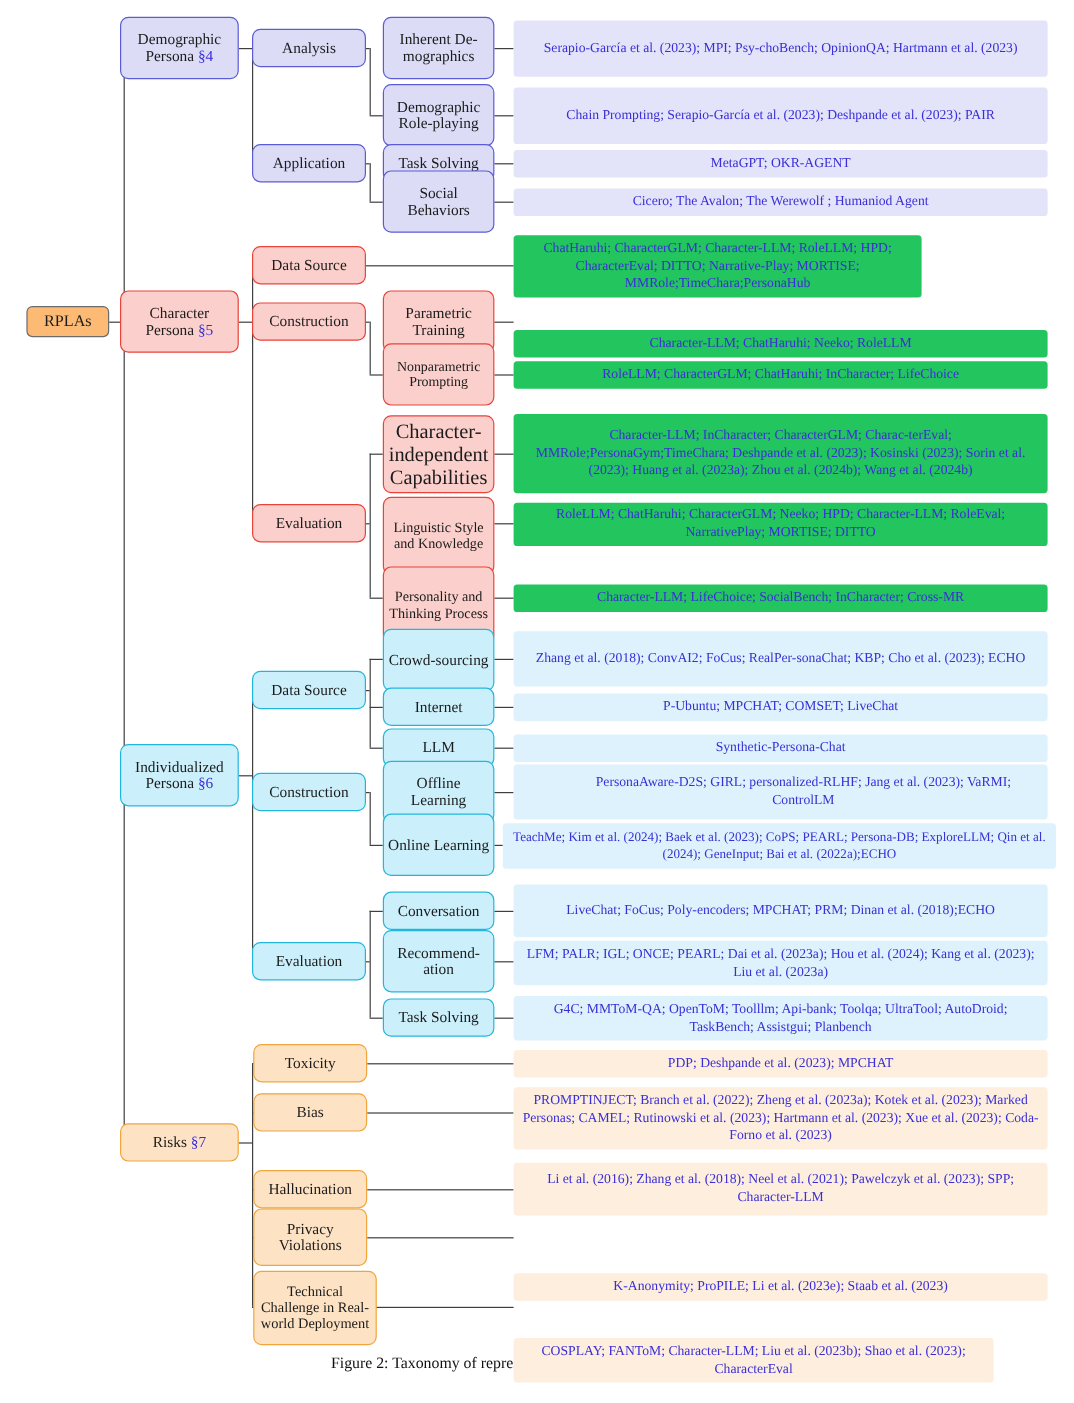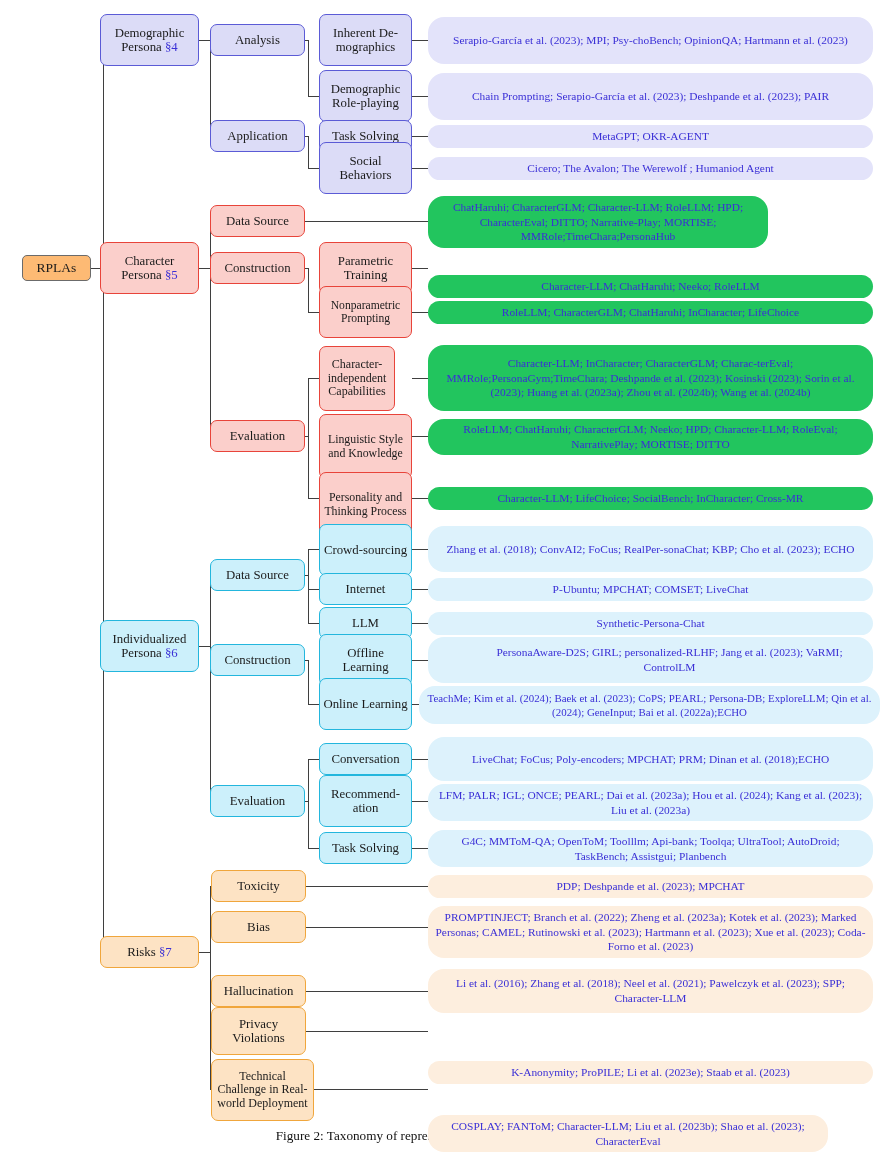--- a/index.html
+++ b/index.html
@@ -31,21 +31,21 @@
 
   
   .t-purple{background:#dcdcf7;border-color:#5b5bd6;}
   .t-red   {background:#fbcfcb;border-color:#e8443a;}
   .t-blue  {background:#ccf0fb;border-color:#23b6dd;}
   .t-orange{background:#fde3c4;border-color:#f0a63c;}
 
   
   .leaf{position:absolute;box-sizing:border-box;display:flex;
         align-items:center;justify-content:center;text-align:center;
-        border-radius:16px;border:none;z-index:2;
+        border-radius:3px;border:none;z-index:2;
         color:#3a2fd6;font-size:11.4px;line-height:1.30;
         padding:3px 6px;}
   .lf-purple{background:#e3e3fa;}
   .lf-red   {background:#22c55e;}
   .lf-blue  {background:#ddf2fc;}
   .lf-orange{background:#fdeede;}
 
   .sec{color:#3a2fd6;}
 
   #caption{position:absolute;left:0;top:1128px;width:895px;text-align:center;
@@ -223,21 +223,21 @@
   <div class="box l3 t-purple" style="left:319px;top:142px;width:93px;height:52px;">
     <span>Social Behaviors</span>
   </div>
 
   <div class="box l3 t-red" style="left:319px;top:242px;width:93px;height:52px;">
     <span>Parametric Training</span>
   </div>
   <div class="box l3 t-red" style="left:319px;top:286px;width:93px;height:52px;font-size:11.6px;">
     <span>Nonparametric Prompting</span>
   </div>
-  <div class="box l3 t-red" style="left:319px;top:346px;width:76px;height:65px;font-size:12px;">
+  <div class="box l3 t-red" style="left:319px;top:346px;width:93px;height:65px;font-size:17px;">
     <span>Character-independent Capabilities</span>
   </div>
   <div class="box l3 t-red" style="left:319px;top:414px;width:93px;height:65px;font-size:11.8px;">
     <span>Linguistic Style and Knowledge</span>
   </div>
   <div class="box l3 t-red" style="left:319px;top:472px;width:93px;height:65px;font-size:11.8px;">
     <span>Personality and Thinking Process</span>
   </div>
 
   <div class="box l3 t-blue" style="left:319px;top:524px;width:93px;height:52px;">

